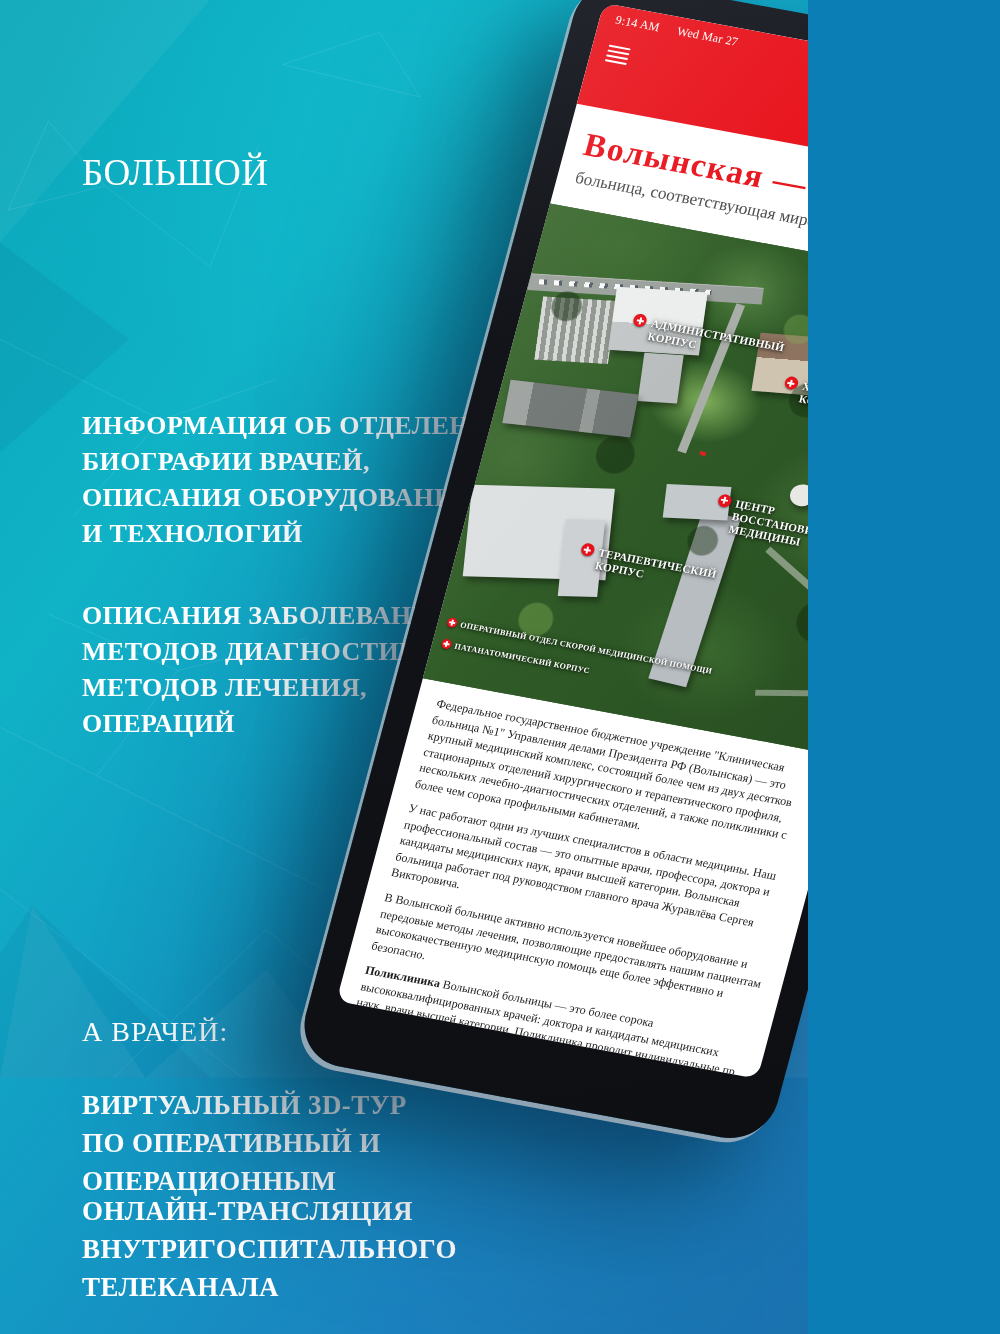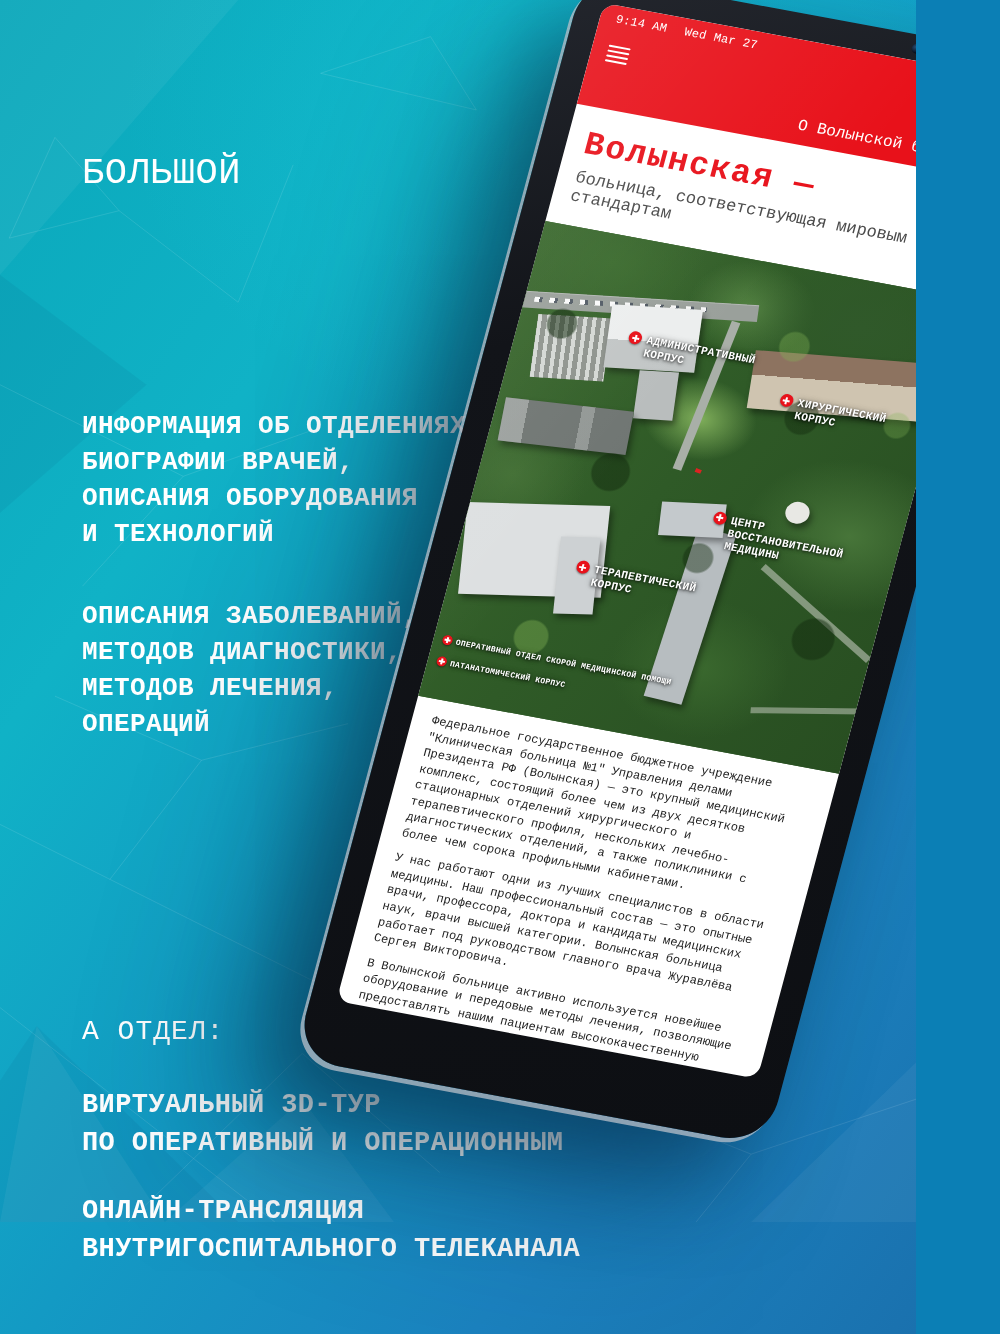--- a/index.html
+++ b/index.html
@@ -1,18 +1,18 @@
 <!DOCTYPE html>
 <html><head>
 <meta charset="utf-8">
 <style>
   html,body { margin:0; padding:0; background:#0b7fb5; }
   .page {
-    position:relative; width:916px; height:1334px; overflow:hidden;
-    font-family:Liberation Mono, monospace;
+    position:relative; width:808px; height:1334px; overflow:hidden;
+    font-family:Liberation Serif, serif;
     background:
       radial-gradient(ellipse 900px 600px at 72% 8%, rgba(28,210,226,0.35), transparent 60%),
       linear-gradient(125deg, #0aa7ba 0%, #10b2c6 28%, #139ac4 52%, #1b82bf 76%, #1a71ae 100%);
   }
   .mesh { position:absolute; inset:0; pointer-events:none; }
 
   
   .left-panel { position:absolute; left:82px; top:0; width:520px; color:#fff; z-index:2; }
   .preline { white-space:pre-line; }
   .heading { position:absolute; top:148px; left:0; font-size:37px; line-height:50px; letter-spacing:0.5px; }
@@ -153,21 +153,21 @@
       <div class="light">БОЛЬШОЙ</div>
     </div>
     <div class="feature f1 preline">ИНФОРМАЦИЯ ОБ ОТДЕЛЕНИЯХ,
 БИОГРАФИИ ВРАЧЕЙ,
 ОПИСАНИЯ ОБОРУДОВАНИЯ
 И ТЕХНОЛОГИЙ</div>
     <div class="feature f2 preline">ОПИСАНИЯ ЗАБОЛЕВАНИЙ,
 МЕТОДОВ ДИАГНОСТИКИ,
 МЕТОДОВ ЛЕЧЕНИЯ,
 ОПЕРАЦИЙ</div>
-    <div class="also">А ОТДЕЛ:</div>
+    <div class="also">А ВРАЧЕЙ:</div>
     <div class="feature f3 preline">ВИРТУАЛЬНЫЙ 3D-ТУР
 ПО ОПЕРАТИВНЫЙ И ОПЕРАЦИОННЫМ</div>
     <div class="feature f4 preline">ОНЛАЙН-ТРАНСЛЯЦИЯ
 ВНУТРИГОСПИТАЛЬНОГО ТЕЛЕКАНАЛА</div>
   </div>
 
   <div class="device">
     <div class="camera"></div>
 
     <div class="screen">

